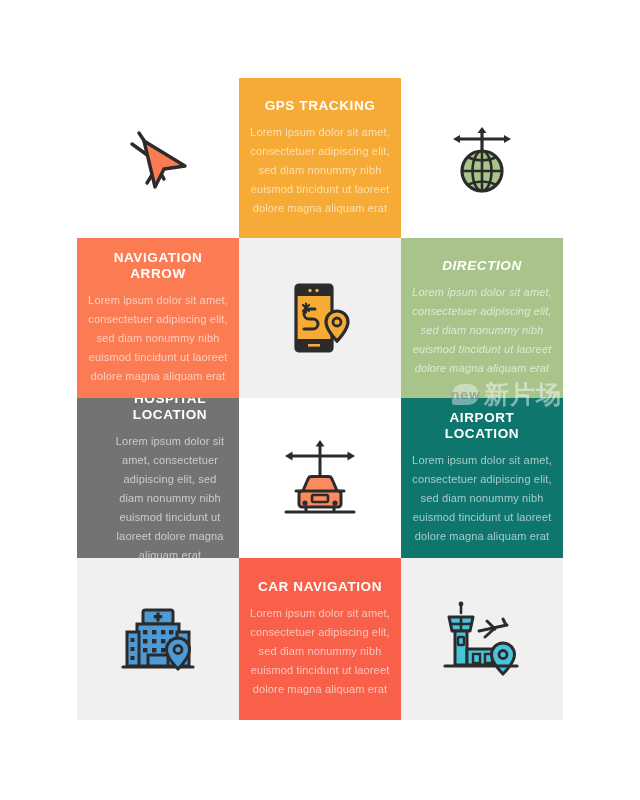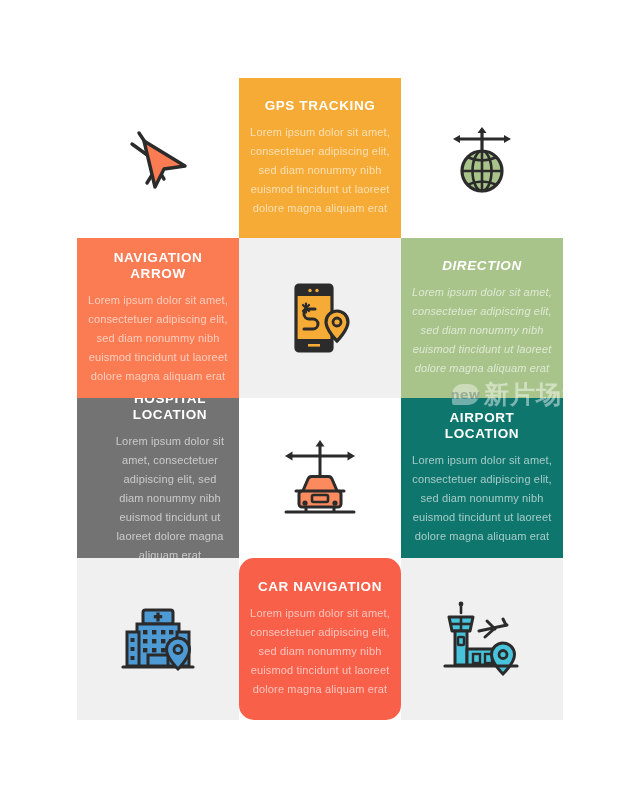--- a/index.html
+++ b/index.html
@@ -202,21 +202,21 @@
         <rect x="66" y="40" width="4" height="4"></rect>
           <rect x="66" y="49" width="4" height="4"></rect>
       </g>
       <rect x="33" y="57" width="20" height="11" fill="#4E9AD4" stroke="#2B2B2B" stroke-width="3"></rect>
       <line x1="8" y1="69" x2="78" y2="69" stroke="#2B2B2B" stroke-width="3.2" stroke-linecap="round"></line>
       <path d="M63 40 a11.5 11.5 0 0 1 11.5 11.5 c0 8.5 -11.5 19.5 -11.5 19.5 s-11.5 -11 -11.5 -19.5 a11.5 11.5 0 0 1 11.5 -11.5 z" fill="#4E9AD4" stroke="#2B2B2B" stroke-width="3"></path>
       <circle cx="63" cy="51.5" r="4" fill="none" stroke="#2B2B2B" stroke-width="2.8"></circle>
     </svg>
   </div>
 
-  <div class="cell panel" style="background:#F9604A;border-radius:15px;">
+  <div class="cell panel" style="background:#F9604A;">
     <div class="ttl">CAR NAVIGATION</div>
     <div class="body">Lorem ipsum dolor sit amet, consectetuer adipiscing elit, sed diam nonummy nibh euismod tincidunt ut laoreet dolore magna aliquam erat</div>
   </div>
 
   <div class="cell iconcell grey">
     <svg width="90" height="84" viewBox="0 0 90 84">
       <line x1="24" y1="8" x2="24" y2="16" stroke="#2B2B2B" stroke-width="2.6" stroke-linecap="round"></line>
       <circle cx="24" cy="7" r="2.4" fill="#2B2B2B"></circle>
       <path d="M12 20 h24 l-3 14 h-18 z" fill="#48C3DC" stroke="#2B2B2B" stroke-width="3" stroke-linejoin="round"></path>
       <line x1="24" y1="20" x2="24" y2="34" stroke="#2B2B2B" stroke-width="2.6"></line>

